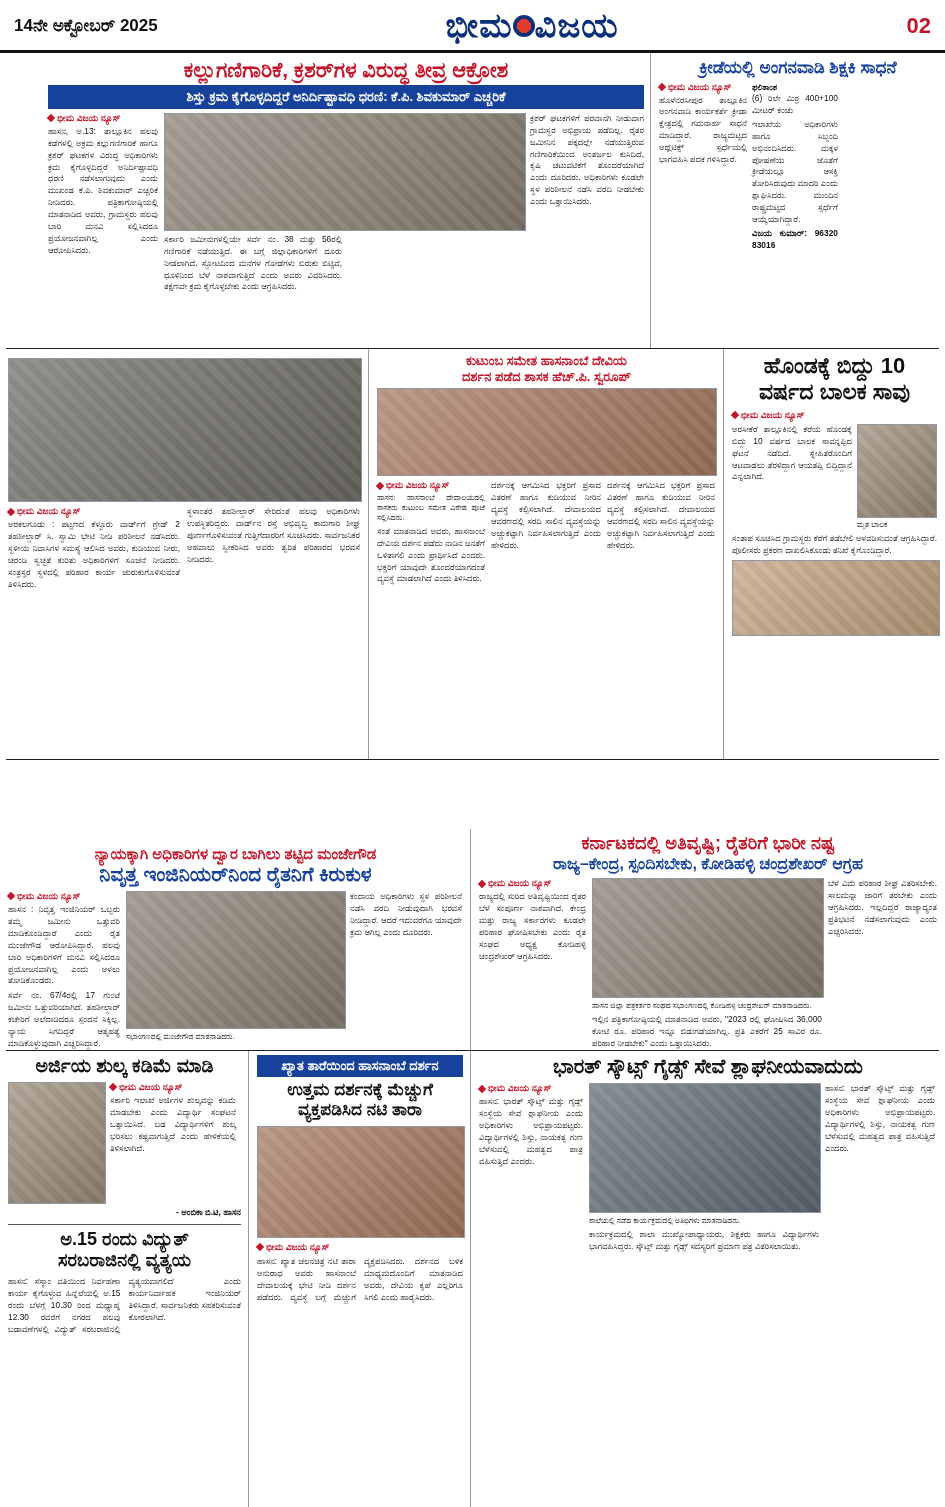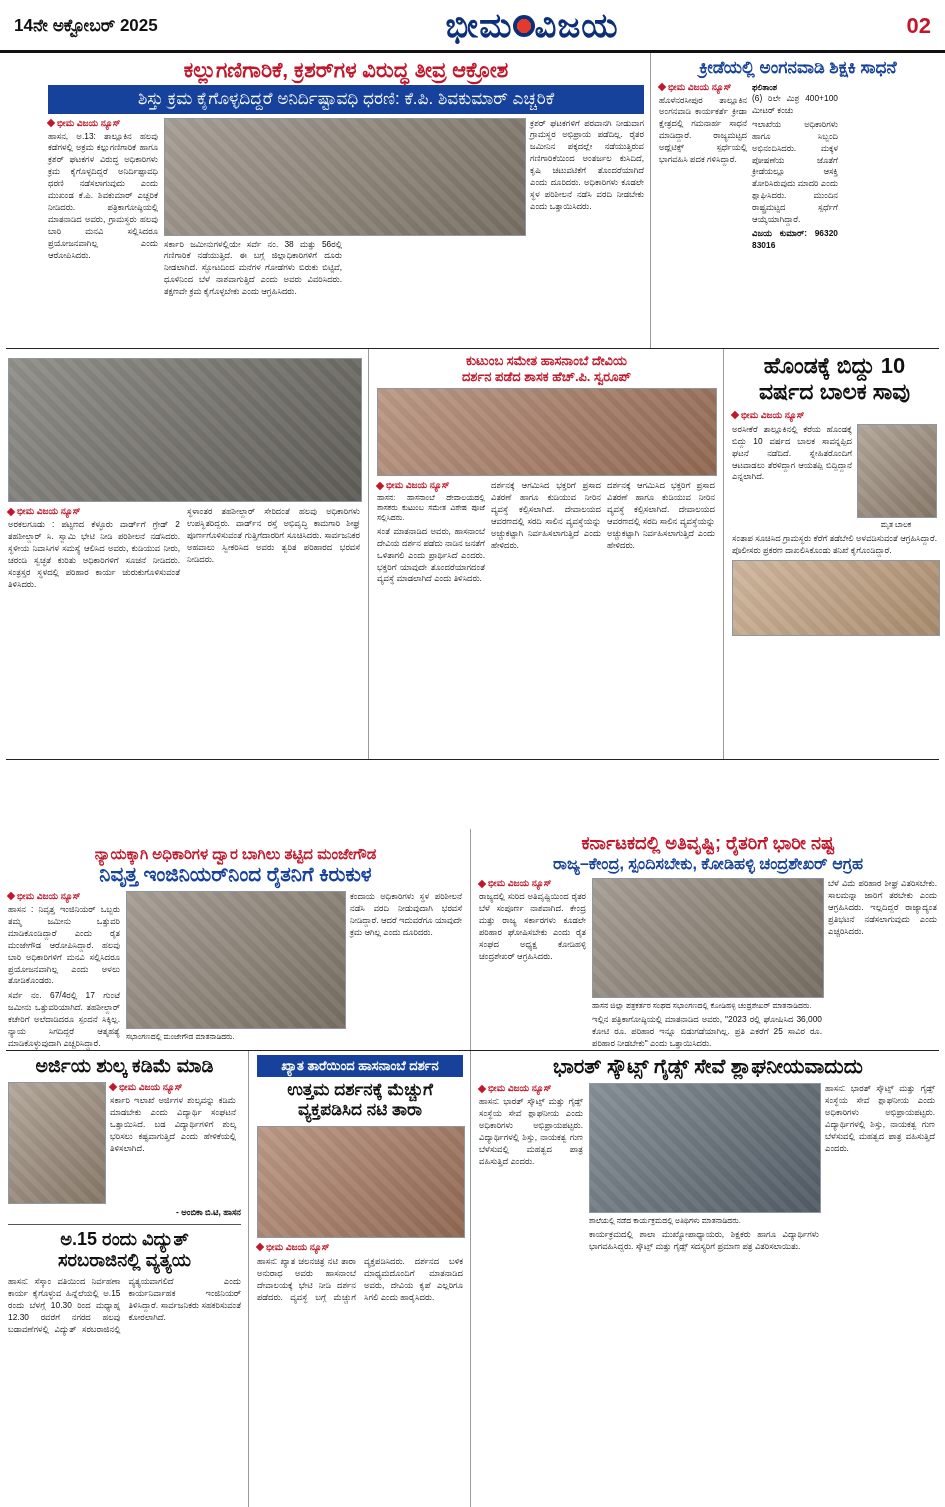--- a/index.html
+++ b/index.html
@@ -32,22 +32,22 @@
 
   
   .rule{border-top:1px solid #222;}
   .thinrule{border-top:1px solid #555;}
   .hdl{
     color:#c0172a;font-weight:bold;text-align:center;line-height:1.15;
   }
   .hdl.blue{color:#16429b;}
   .hdl.black{color:#111;}
   .subhdl{
-    background:#16429b;color:#fff;font-weight:normal;text-align:center;
-    padding:4px 14px;font-size:17px;line-height:1.2;
+    background:#16429b;color:#fff;font-weight:bold;text-align:center;
+    padding:4px 14px;font-size:13px;line-height:1.2;
   }
   .byline{
     color:#c0172a;font-weight:bold;font-size:9px;display:flex;align-items:center;gap:3px;
   }
   .byline .sq{width:6px;height:6px;background:#c0172a;display:inline-block;transform:rotate(45deg);}
   .body{
     font-size:8.4px;line-height:1.42;text-align:justify;color:#111;
     hyphens:auto;word-break:break-word;
   }
   .cap{font-size:7.6px;line-height:1.3;text-align:justify;color:#111;}
@@ -176,21 +176,21 @@
         <div>ವರ್ಷದ ಬಾಲಕ ಸಾವು</div>
       </div>
       <div class="byline" style="margin-top:4px;">
         <span class="sq"></span>
         <span>ಭೀಮ ವಿಜಯ ನ್ಯೂಸ್</span>
       </div>
       <div class="row" style="gap:5px;margin-top:3px;">
         <div style="width:120px;" class="body">ಅರಸೀಕೆರೆ ತಾಲ್ಲೂಕಿನಲ್ಲಿ ಕೆರೆಯ ಹೊಂಡಕ್ಕೆ ಬಿದ್ದು 10 ವರ್ಷದ ಬಾಲಕ ಸಾವನ್ನಪ್ಪಿದ ಘಟನೆ ನಡೆದಿದೆ. ಸ್ನೇಹಿತರೊಂದಿಗೆ ಆಟವಾಡಲು ತೆರಳಿದ್ದಾಗ ಆಯತಪ್ಪಿ ಬಿದ್ದಿದ್ದಾನೆ ಎನ್ನಲಾಗಿದೆ.</div>
         <div style="width:78px;">
           <div class="ph portrait" style="width:78px;height:92px;"></div>
-          <div class="cap" style="text-align:center;margin-top:2px;">ಮೃತ ಬಾಲಕ</div>
+          <div class="cap" style="margin-top:2px;">ಮೃತ ಬಾಲಕ</div>
         </div>
       </div>
       <div class="body" style="margin-top:3px;">ಸಂತಾಪ ಸೂಚಿಸಿದ ಗ್ರಾಮಸ್ಥರು ಕೆರೆಗೆ ತಡೆಬೇಲಿ ಅಳವಡಿಸುವಂತೆ ಆಗ್ರಹಿಸಿದ್ದಾರೆ. ಪೊಲೀಸರು ಪ್ರಕರಣ ದಾಖಲಿಸಿಕೊಂಡು ತನಿಖೆ ಕೈಗೊಂಡಿದ್ದಾರೆ.</div>
       <div class="ph warm" style="width:206px;height:74px;margin-top:4px;"></div>
     </div>
   </div>
 
   <div class="rule" style="margin:0 6px;"></div>
 
   <div class="row" style="height:290px;align-items:flex-end;">

